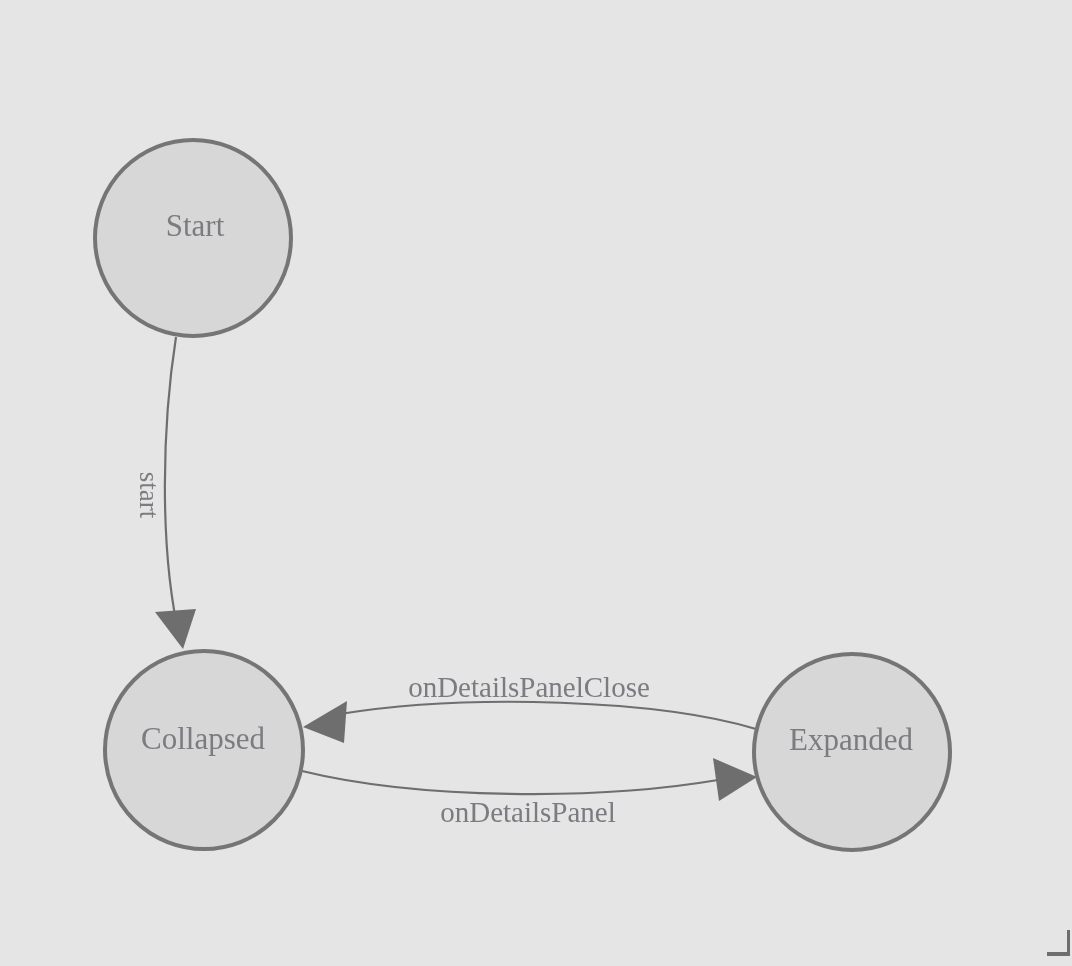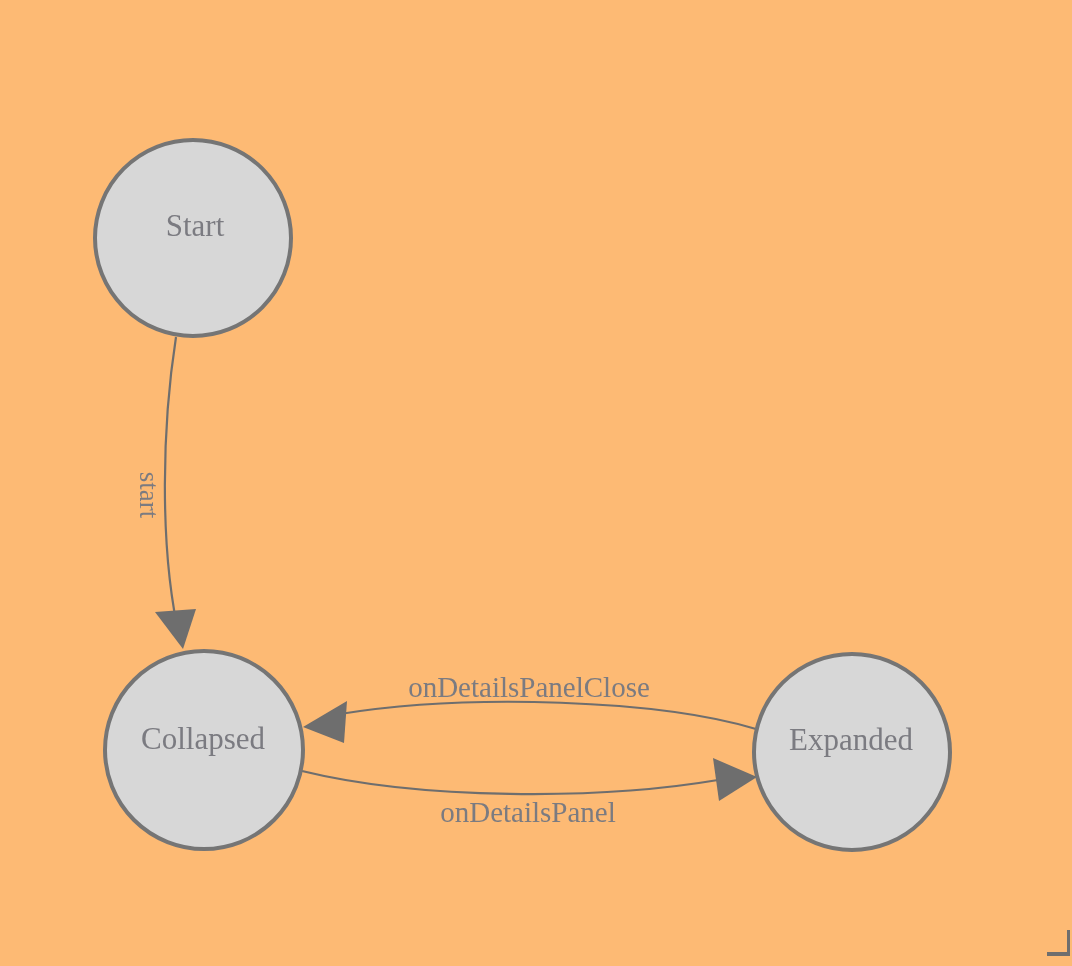--- a/index.html
+++ b/index.html
@@ -4,21 +4,21 @@
 <style>
   html, body {
     margin: 0;
     padding: 0;
     background: #ffffff;
   }
   #canvas {
     position: relative;
     width: 1072px;
     height: 966px;
-    background: #fdba74;
+    background: #e5e5e5;
     overflow: hidden;
     font-family: "Liberation Serif", "DejaVu Serif", serif;
   }
   #diagram-svg {
     position: absolute;
     left: 0;
     top: 0;
     width: 1072px;
     height: 966px;
   }

